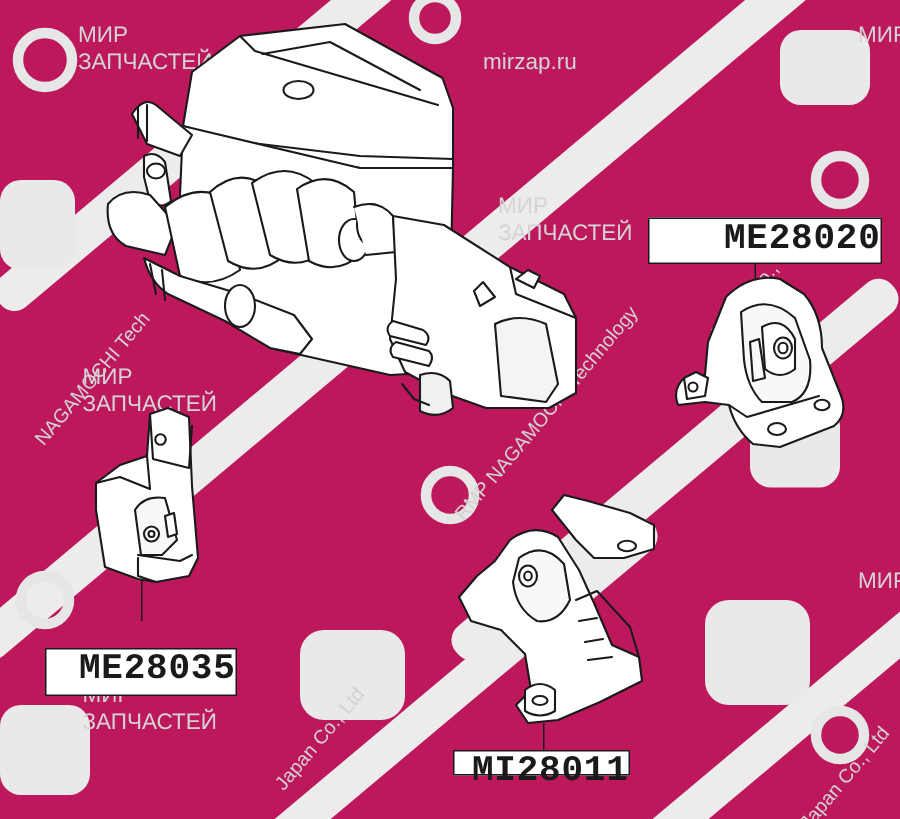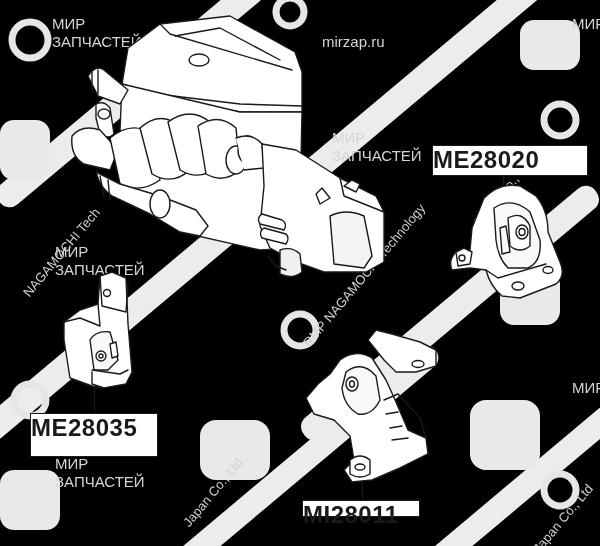--- a/index.html
+++ b/index.html
@@ -1,25 +1,25 @@
 <!DOCTYPE html>
 <html><head>
 <meta charset="utf-8">
 <style>
   html, body { margin: 0; padding: 0; background: #ffffff; }
   body { width: 600px; height: 546px; overflow: hidden; position: relative; font-family: "Liberation Sans", sans-serif; }
-  #canvas { position: absolute; left: 0; top: 0; width: 600px; height: 546px; background: #000000; }
+  #canvas { position: absolute; left: 0; top: 0; width: 600px; height: 546px; background: #be185d; }
   .wm { position: absolute; left: 0; top: 0; width: 600px; height: 546px; pointer-events: none; }
   .wm-text { position: absolute; color: #d4d4d4; font-family: "Liberation Sans", sans-serif; font-size: 15px; line-height: 16px; white-space: nowrap; }
   .wm-rot { position: absolute; color: #d2d2d2; font-family: "Liberation Sans", sans-serif; font-size: 13px; white-space: nowrap; transform: rotate(-50deg); transform-origin: left top; }
   .drawing { position: absolute; left: 0; top: 0; width: 600px; height: 546px; }
   .part-label {
     position: absolute; border: 1.6px solid #1a1a1a; background: #ffffff;
-    font-family: Liberation Sans, sans-serif; font-weight: bold; font-size: 24px; line-height: 28px;
-    color: #1a1a1a; text-align: left; box-sizing: border-box; letter-spacing: 0.5px;
+    font-family: Liberation Mono, monospace; font-weight: bold; font-size: 24px; line-height: 28px;
+    color: #1a1a1a; text-align: right; box-sizing: border-box; letter-spacing: 0.5px;
   }
   .leader { position: absolute; background: #1a1a1a; width: 1.4px; }
 </style>
 </head>
 <body>
 
 <div id="canvas">
 
   <div class="wm">
     <svg width="600" height="546" style="position:absolute;left:0;top:0">
@@ -154,15 +154,15 @@
         <ellipse cx="360" cy="467" rx="5" ry="3"></ellipse>
       </g>
     </g>
   </svg>
 
   <div class="leader" style="left:503px;top:175px;height:12px"></div>
   <div class="leader" style="left:94px;top:386px;height:28px"></div>
   <div class="leader" style="left:362px;top:482px;height:18px"></div>
 
   <div class="part-label" style="left:432px;top:145px;width:156px;height:31px">ME28020</div>
-  <div class="part-label" style="left:30px;top:413px;width:128px;height:44px">ME28035</div>
+  <div class="part-label" style="left:30px;top:432px;width:128px;height:32px">ME28035</div>
   <div class="part-label" style="left:302px;top:500px;width:118px;height:17px">MI28011</div>
 </div>
 
 </body></html>

